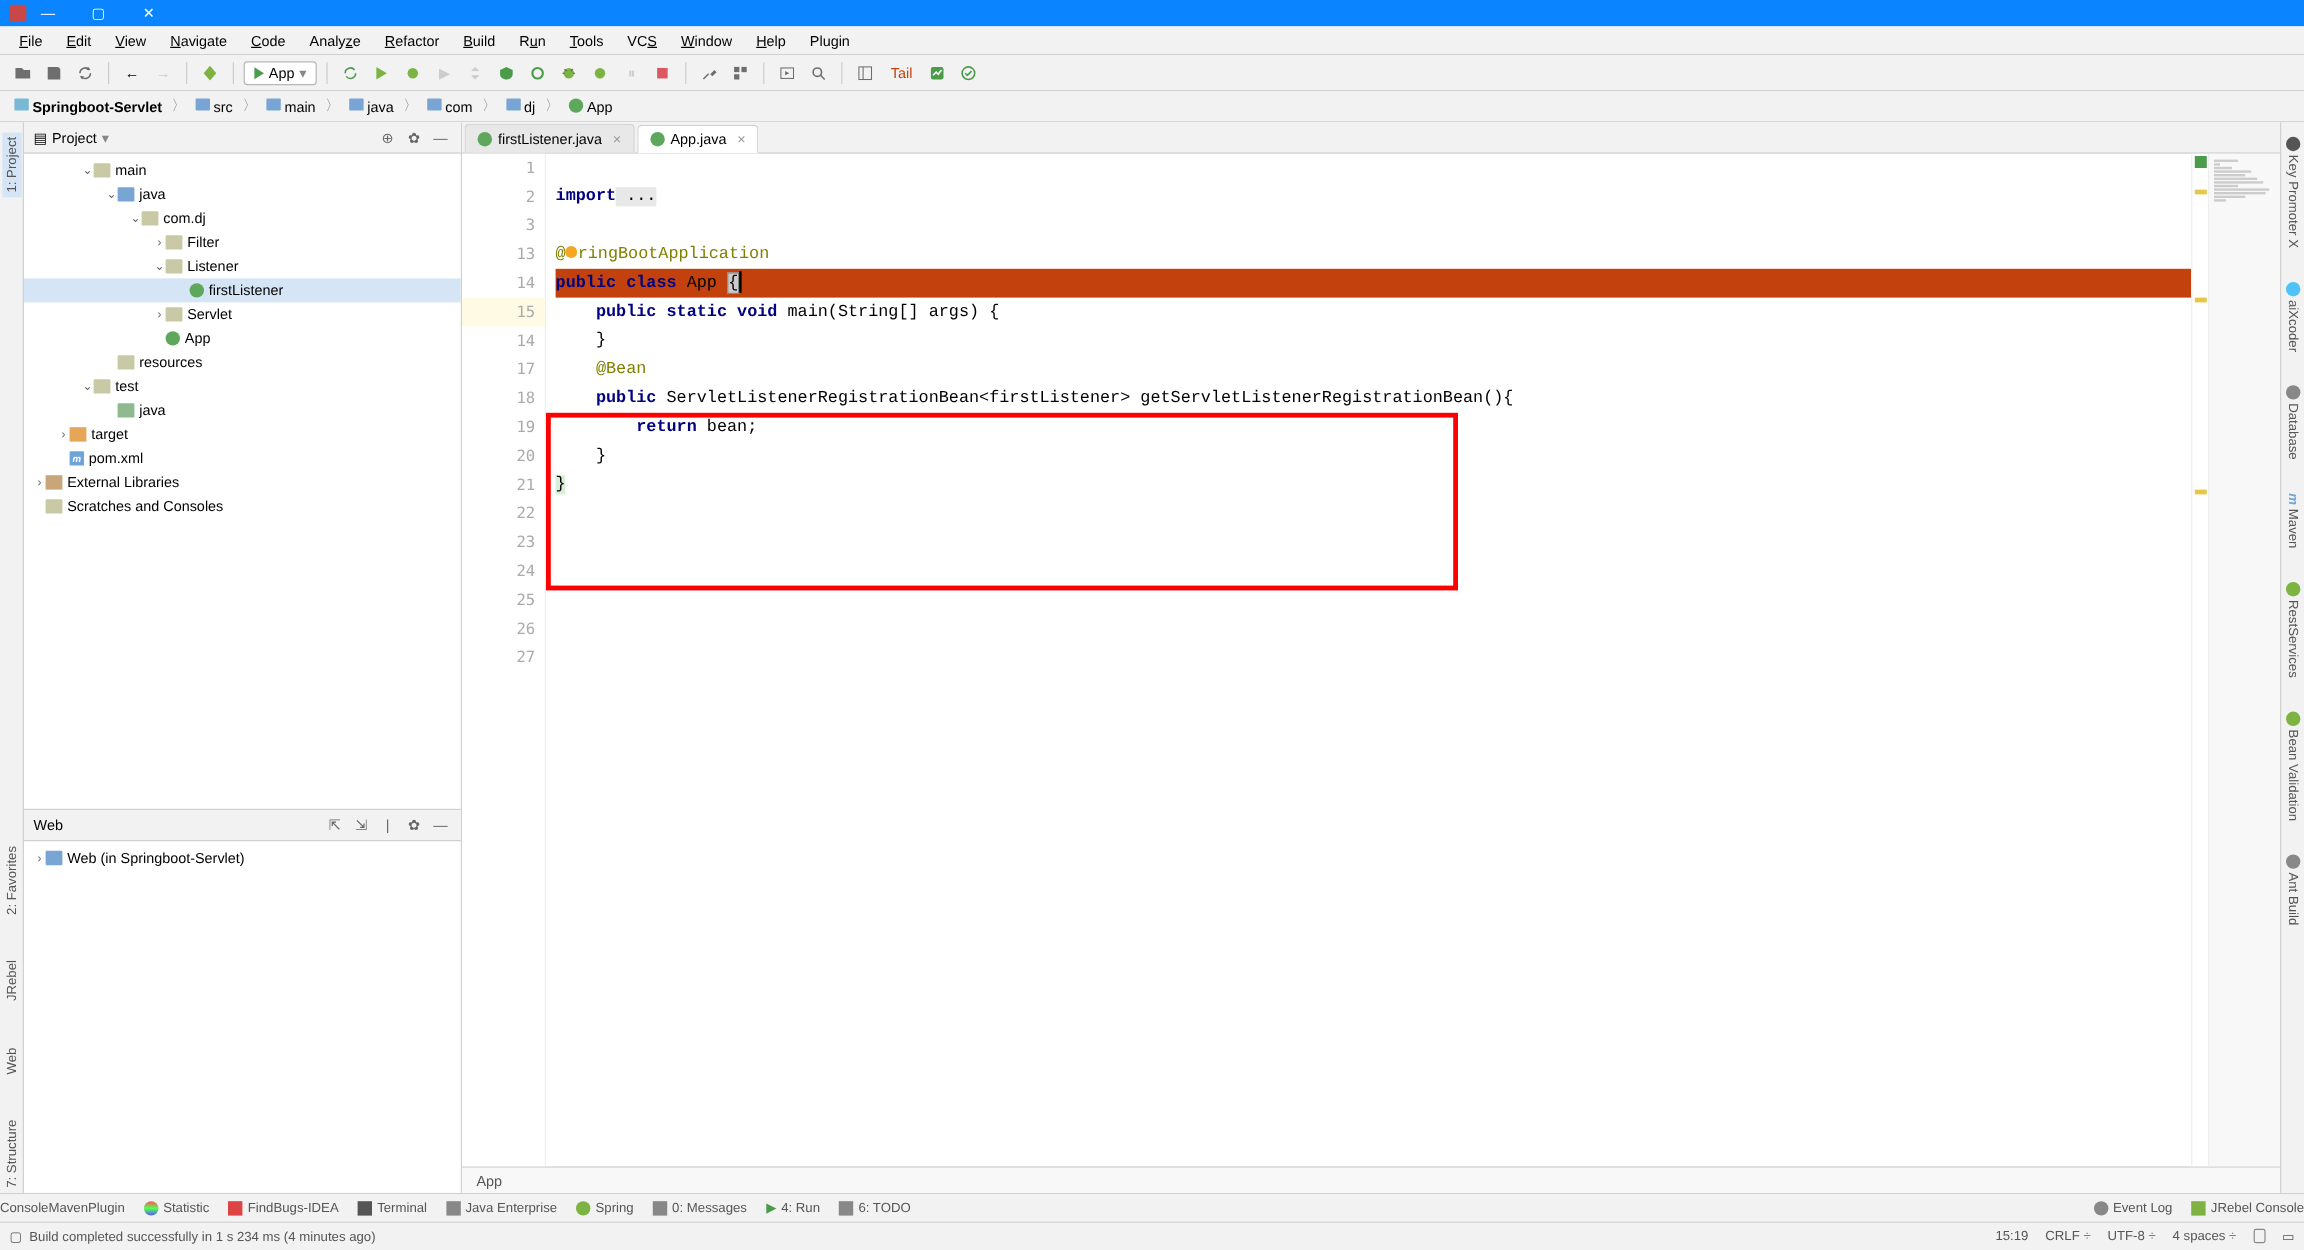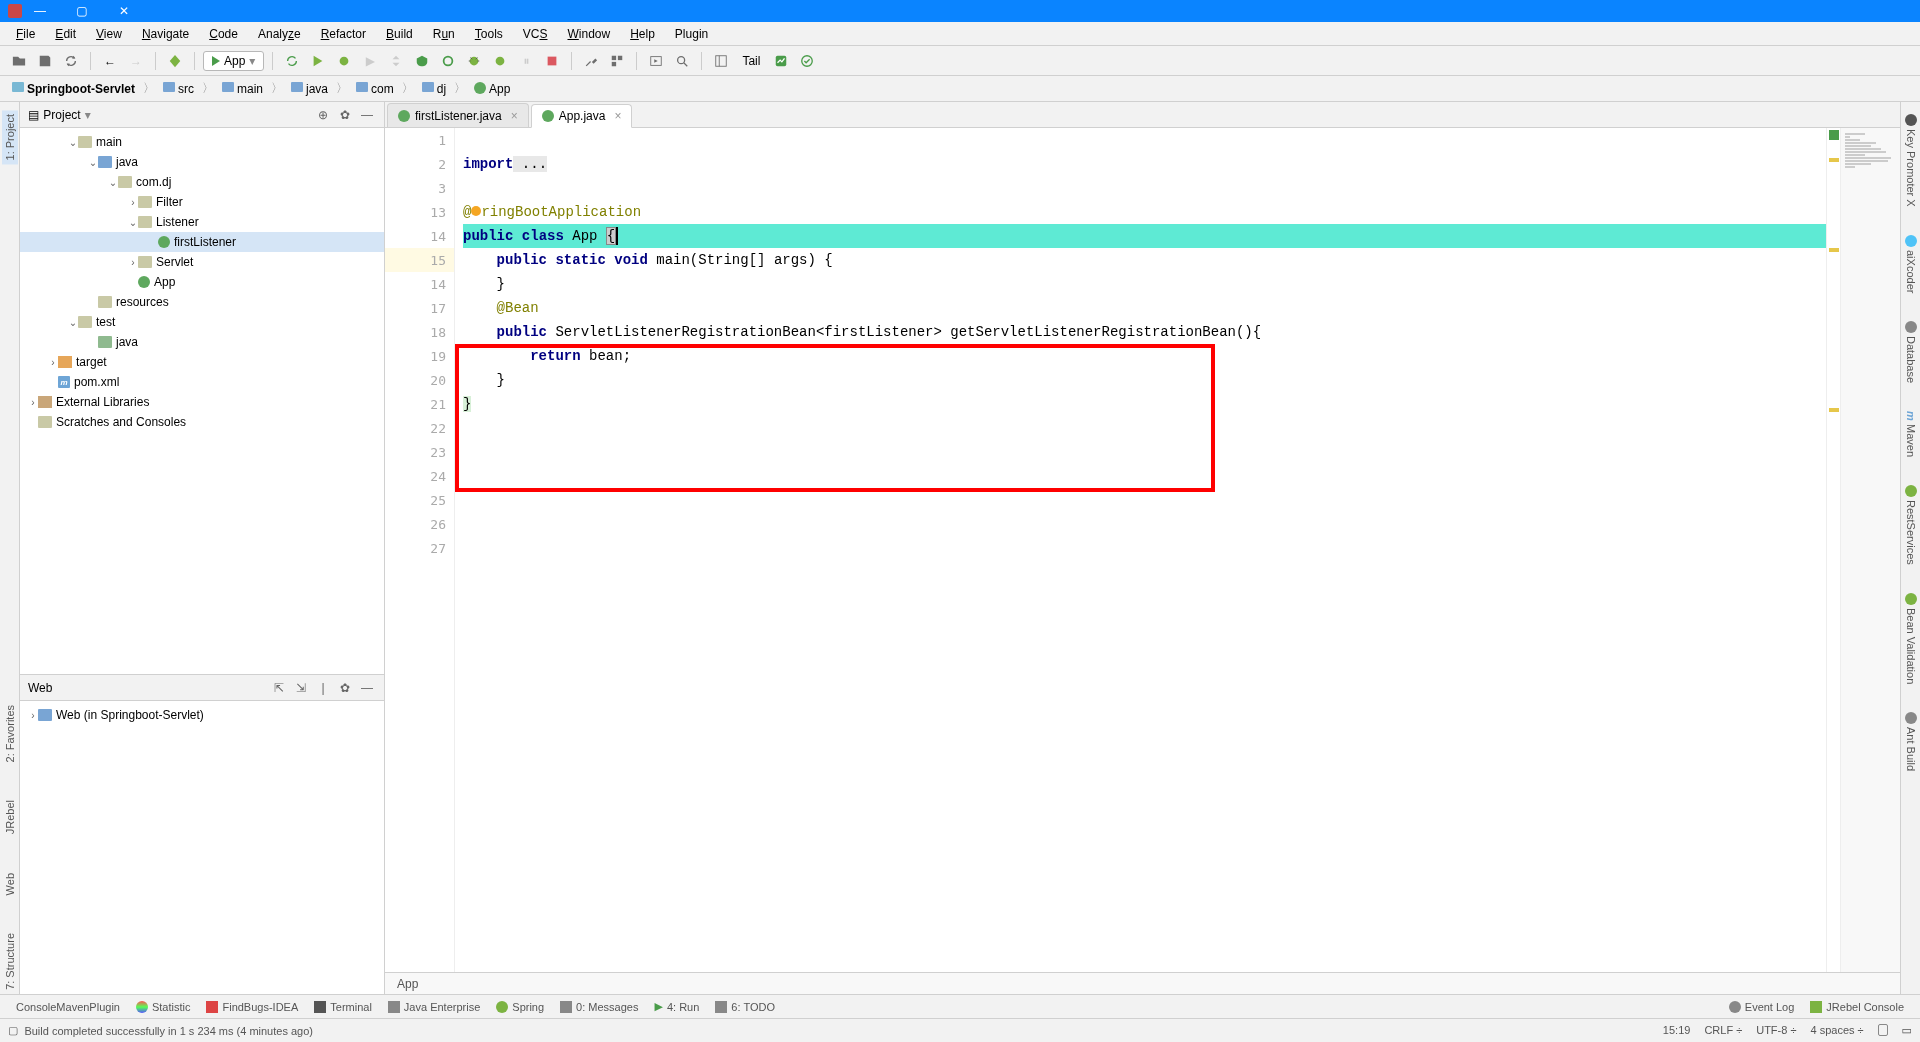--- a/index.html
+++ b/index.html
@@ -75,42 +75,42 @@
     .editor-tab.active { background: #fff; border-bottom: 1px solid #fff; position: relative; top: 1px; }
     .editor-tab .tab-icon { width: 12px; height: 12px; background: #5ea85e; border-radius: 50%; }
     .editor-tab .close-x { color: #999; margin-left: 4px; }
     
     .editor-content { flex: 1; display: flex; position: relative; overflow: hidden; }
     .gutter { width: 70px; background: #fff; border-right: 1px solid #eee; }
     .gutter .line-num { height: 24px; display: flex; align-items: center; justify-content: flex-end; padding-right: 8px; color: #aaa; font-family: "Consolas", monospace; font-size: 13px; position: relative; }
     
     .code-area { flex: 1; font-family: "Consolas", "Courier New", monospace; font-size: 14px; line-height: 24px; padding-left: 8px; position: relative; }
     .code-line { height: 24px; white-space: pre; }
-    .code-line.hl { background: #5eead4; }
+    .code-line.hl { background: #c2410c; }
     .kw { color: #000080; font-weight: bold; }
     .ann { color: #808000; }
     .fn { font-style: italic; }
     .hint { color: #787878; }
     .bean-hl { background: #e6e6b8; }
     .cursor-block { display: inline-block; width: 2px; height: 18px; background: #000; vertical-align: middle; }
     
     .red-box { position: absolute; border: 4px solid #ff0000; pointer-events: none; }
     
     .editor-right-gutter { width: 14px; background: #fff; border-left: 1px solid #eee; position: relative; }
     .marker { position: absolute; width: 10px; height: 4px; left: 2px; }
     .marker.warn { background: #e6c74a; }
     .marker.ok { width: 10px; height: 10px; background: #4a9c4a; top: 2px; }
     
     .minimap { width: 60px; background: #f8f8f8; border-left: 1px solid #eee; padding: 4px; }
     .minimap .mm-line { height: 2px; background: #ccc; margin: 1px 0; }
     
     .editor-crumb { height: 22px; border-top: 1px solid #d0d0d0; display: flex; align-items: center; padding: 0 12px; font-size: 12px; color: #555; background: #f8f8f8; }
     
     
-    .bottom-bar { height: 24px; background: #f2f2f2; border-top: 1px solid #d0d0d0; display: flex; align-items: center; padding: 0 16px; gap: 16px; font-size: 11px; }
+    .bottom-bar { height: 24px; background: #f2f2f2; border-top: 1px solid #d0d0d0; display: flex; align-items: center; padding: 0 0; gap: 16px; font-size: 11px; }
     .bottom-bar .tool-item { display: flex; align-items: center; gap: 4px; cursor: pointer; color: #555; }
     .bottom-bar .tool-icon { width: 12px; height: 12px; }
     .bottom-bar .spacer { flex: 1; }
     
     
     .status-bar { height: 24px; background: #f2f2f2; border-top: 1px solid #d0d0d0; display: flex; align-items: center; padding: 0 8px; font-size: 11px; color: #555; }
     .status-bar .status-msg { flex: 1; display: flex; align-items: center; gap: 6px; }
     .status-bar .status-right { display: flex; gap: 14px; }
     .status-bar .lock-icon { width: 10px; height: 12px; border: 1px solid #888; border-radius: 2px; }
 
@@ -253,21 +253,21 @@
         <path stroke="#6e6e6e" stroke-width="1.5" d="M10 10l4 4"></path>
       </svg>
     </div>
   <div class="sep"></div>
   <div class="tb-btn">
       <svg class="ic" viewBox="0 0 16 16">
         <rect fill="none" stroke="#6e6e6e" x="2" y="2" width="12" height="12"></rect>
         <path stroke="#6e6e6e" d="M6 2v12"></path>
       </svg>
     </div>
-  <span style="padding:0 6px;color:#000000">Tail</span>
+  <span style="padding:0 6px;color:#c2410c">Tail</span>
   <div class="tb-btn">
       <svg class="ic" viewBox="0 0 16 16">
         <rect fill="#4a9c4a" x="2" y="2" width="12" height="12" rx="2"></rect>
         <path stroke="#fff" stroke-width="1.5" fill="none" d="M4 10l3-3 2 2 3-4"></path>
       </svg>
     </div>
   <div class="tb-btn">
       <svg class="ic" viewBox="0 0 16 16">
         <circle fill="none" stroke="#4a9c4a" stroke-width="1.5" cx="8" cy="8" r="6"></circle>
         <path stroke="#4a9c4a" stroke-width="1.5" fill="none" d="M5 8l2 2 4-4"></path>

